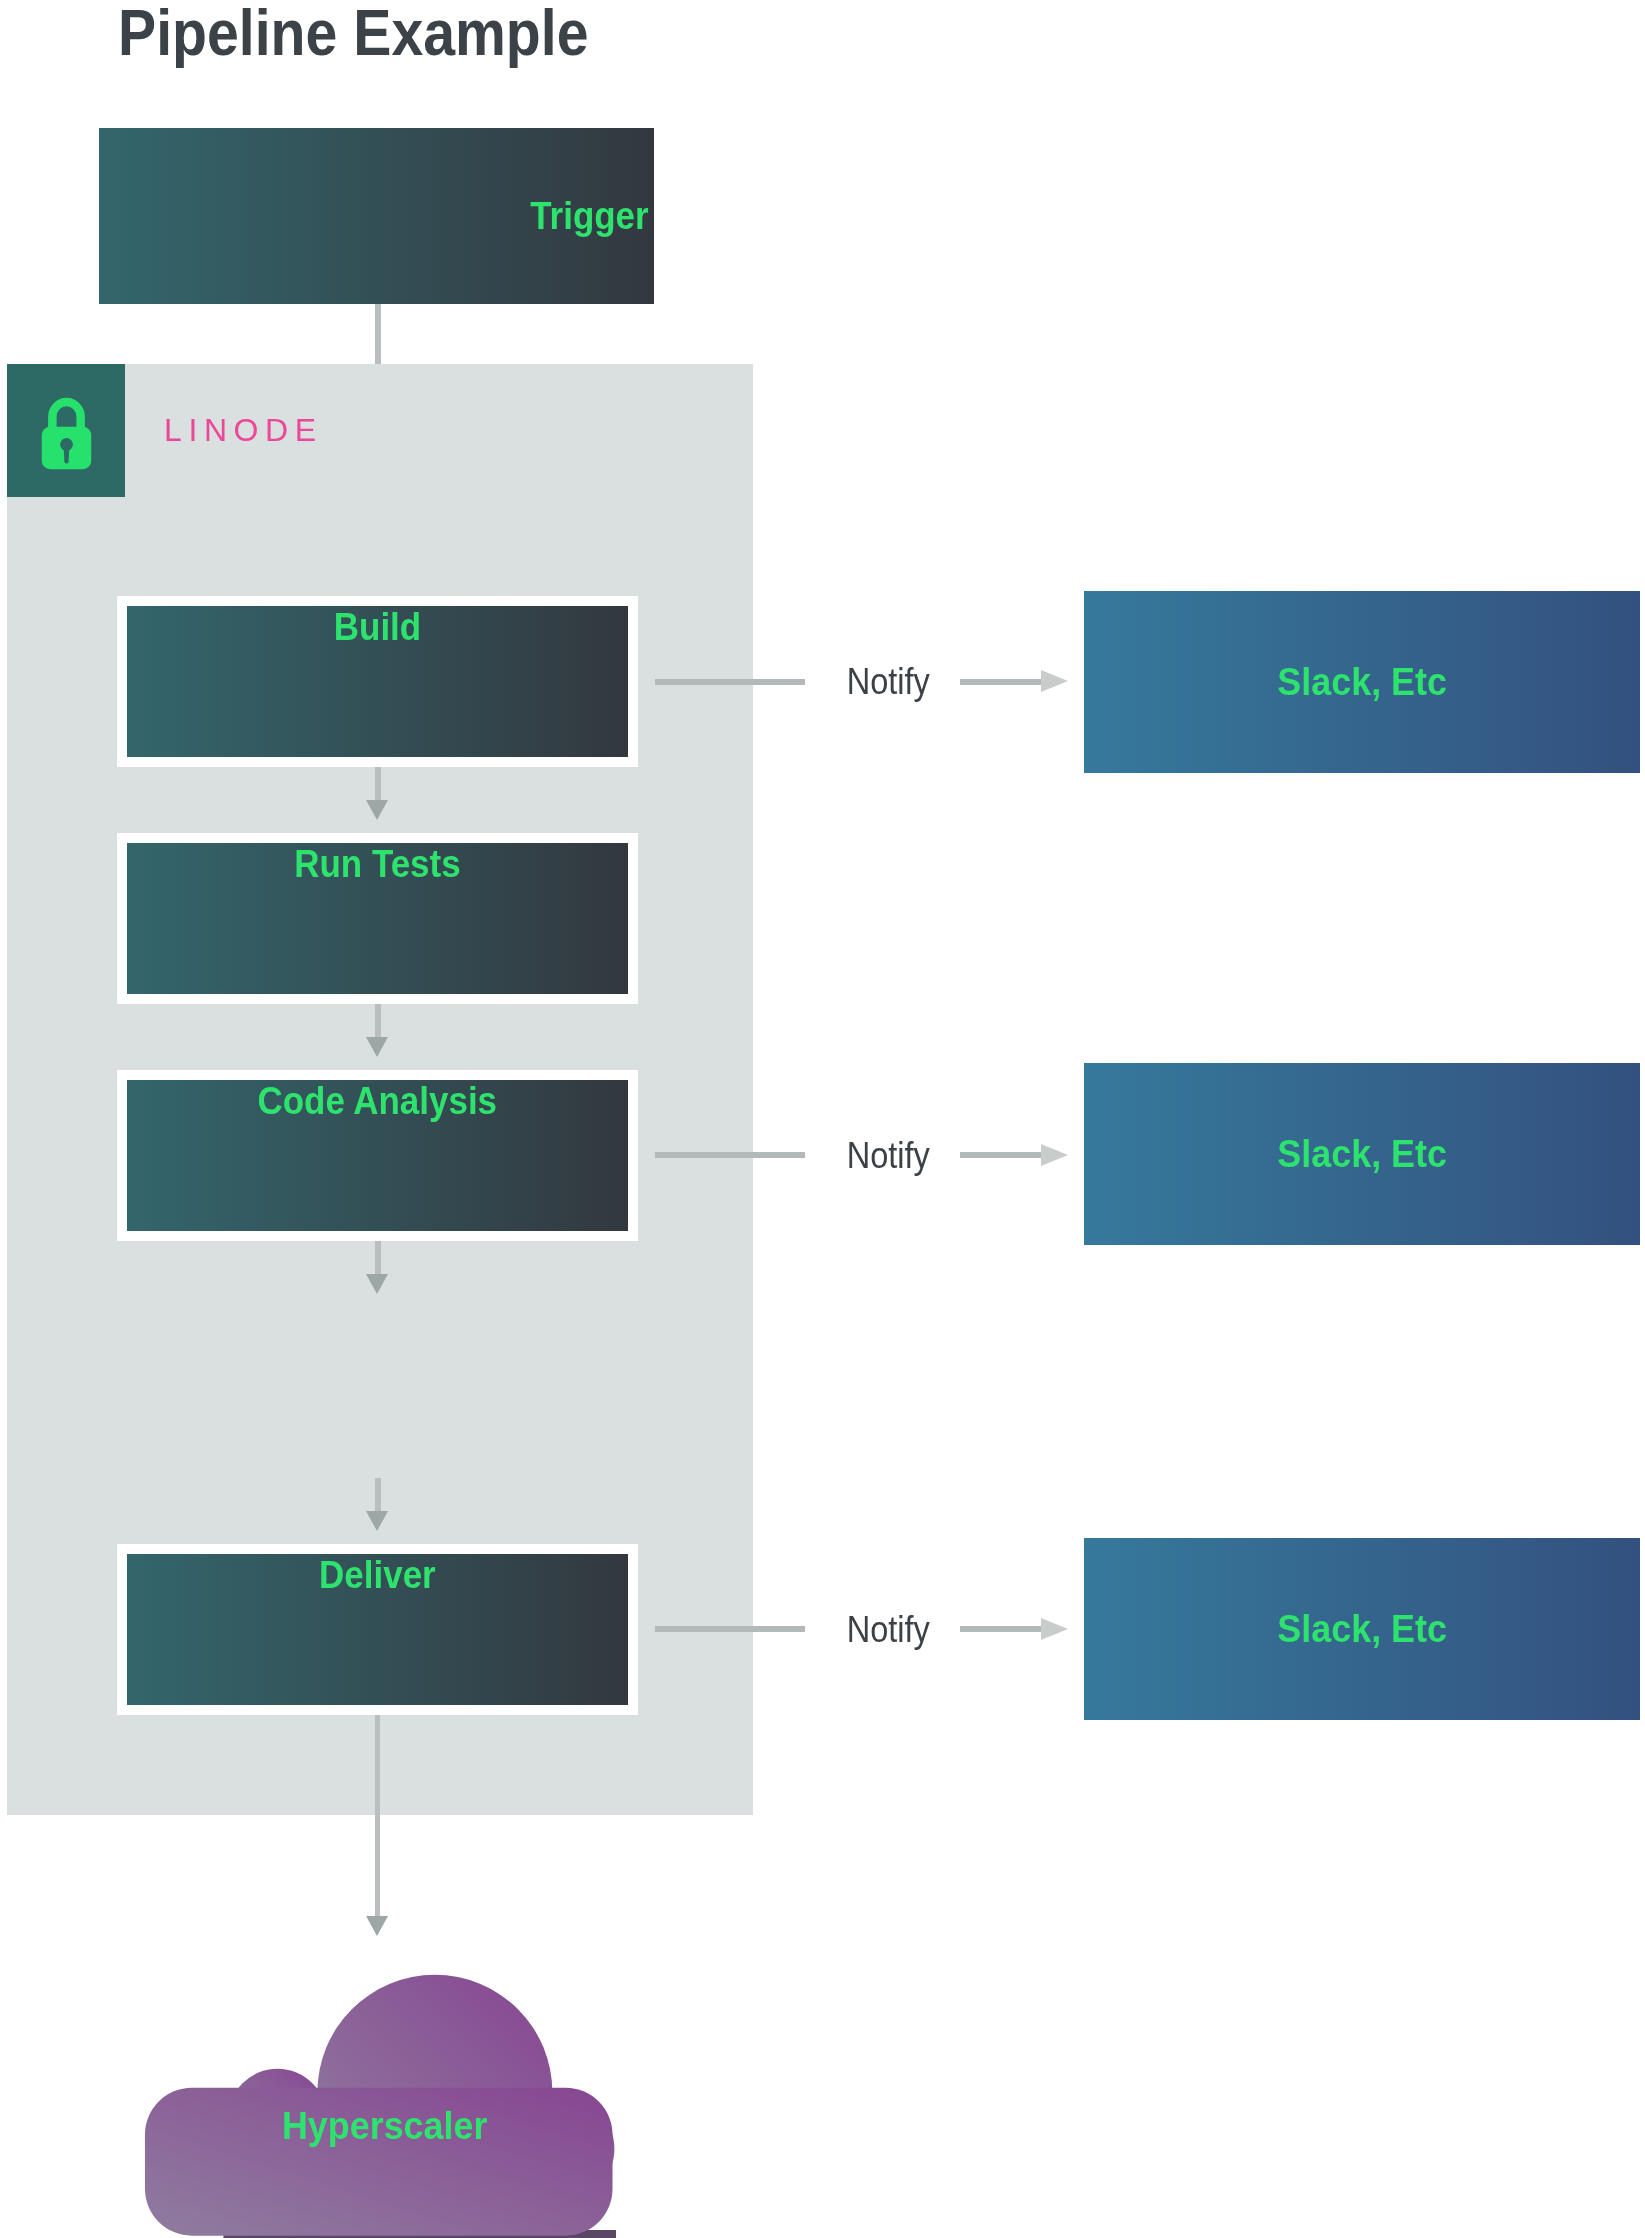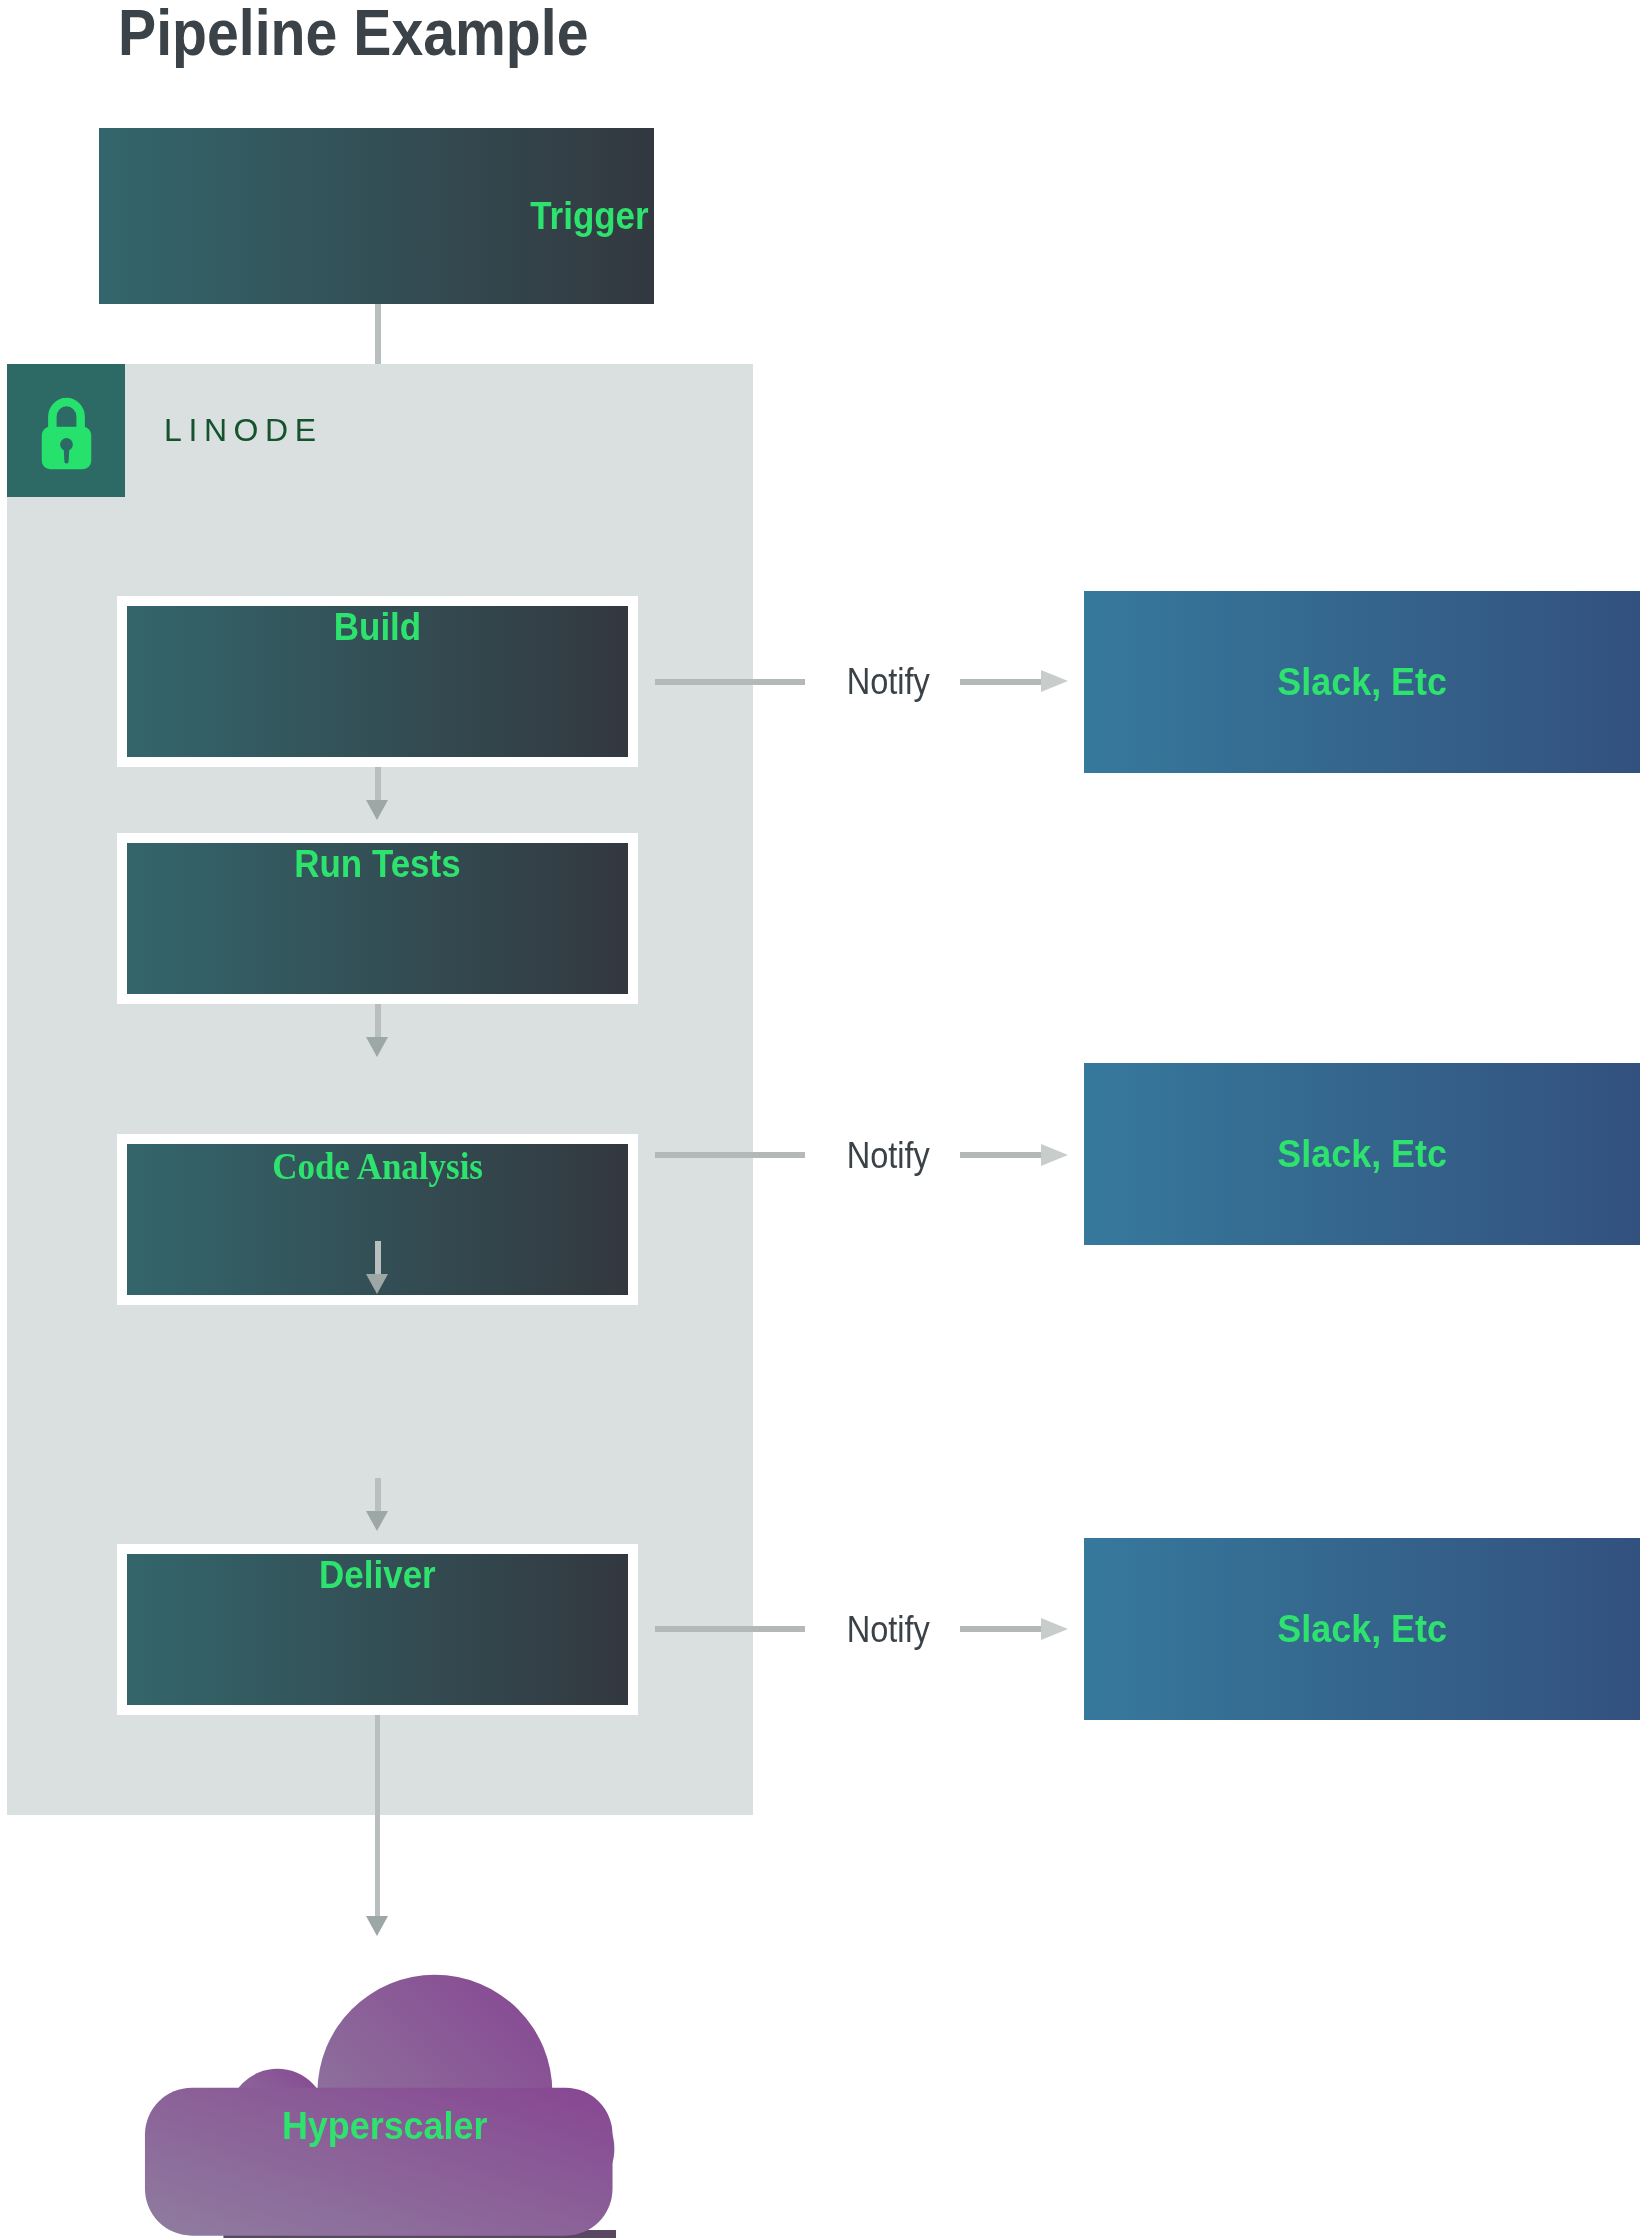--- a/index.html
+++ b/index.html
@@ -25,21 +25,21 @@
     display:inline-block;transform:scaleX(0.92);
   }
   
   .linode-panel{left:7px;top:364px;width:746px;height:1451px;background:#d9e0df;}
   .lock-badge{
     left:7px;top:364px;width:118px;height:133px;background:#2d6a65;
     display:flex;align-items:center;justify-content:center;
   }
   .linode-label{
     left:164px;top:407px;height:47px;line-height:47px;
-    font-size:32px;color:#14532d;letter-spacing:6.6px;white-space:nowrap;
+    font-size:32px;color:#ec4899;letter-spacing:6.6px;white-space:nowrap;
   }
   
   .stage-box{
     left:117px;width:521px;height:171px;box-sizing:border-box;
     border:10.3px solid #ffffff;
     background:linear-gradient(90deg,#33666c 0%,#33383f 100%);
     display:flex;justify-content:center;
   }
   
   .slack-box{
@@ -100,21 +100,21 @@
     </svg>
   </div>
   <div class="abs linode-label">LINODE</div>
 
   <div class="abs stage-box" style="top:596px;">
     <span class="box-label">Build</span>
   </div>
   <div class="abs stage-box" style="top:833px;">
     <span class="box-label">Run Tests</span>
   </div>
-  <div class="abs stage-box" style="top:1134px;font-family:Liberation Serif, serif;">
+  <div class="abs stage-box" style="top:1070px;">
     <span class="box-label">Code Analysis</span>
   </div>
   <div class="abs stage-box" style="top:1544px;">
     <span class="box-label">Deliver</span>
   </div>
 
   <div class="abs vline" style="left:375px;top:767px;height:33px;"></div>
   <div class="abs head-down" style="left:366px;top:800px;"></div>
 
   <div class="abs vline" style="left:375px;top:1004px;height:33px;"></div>

